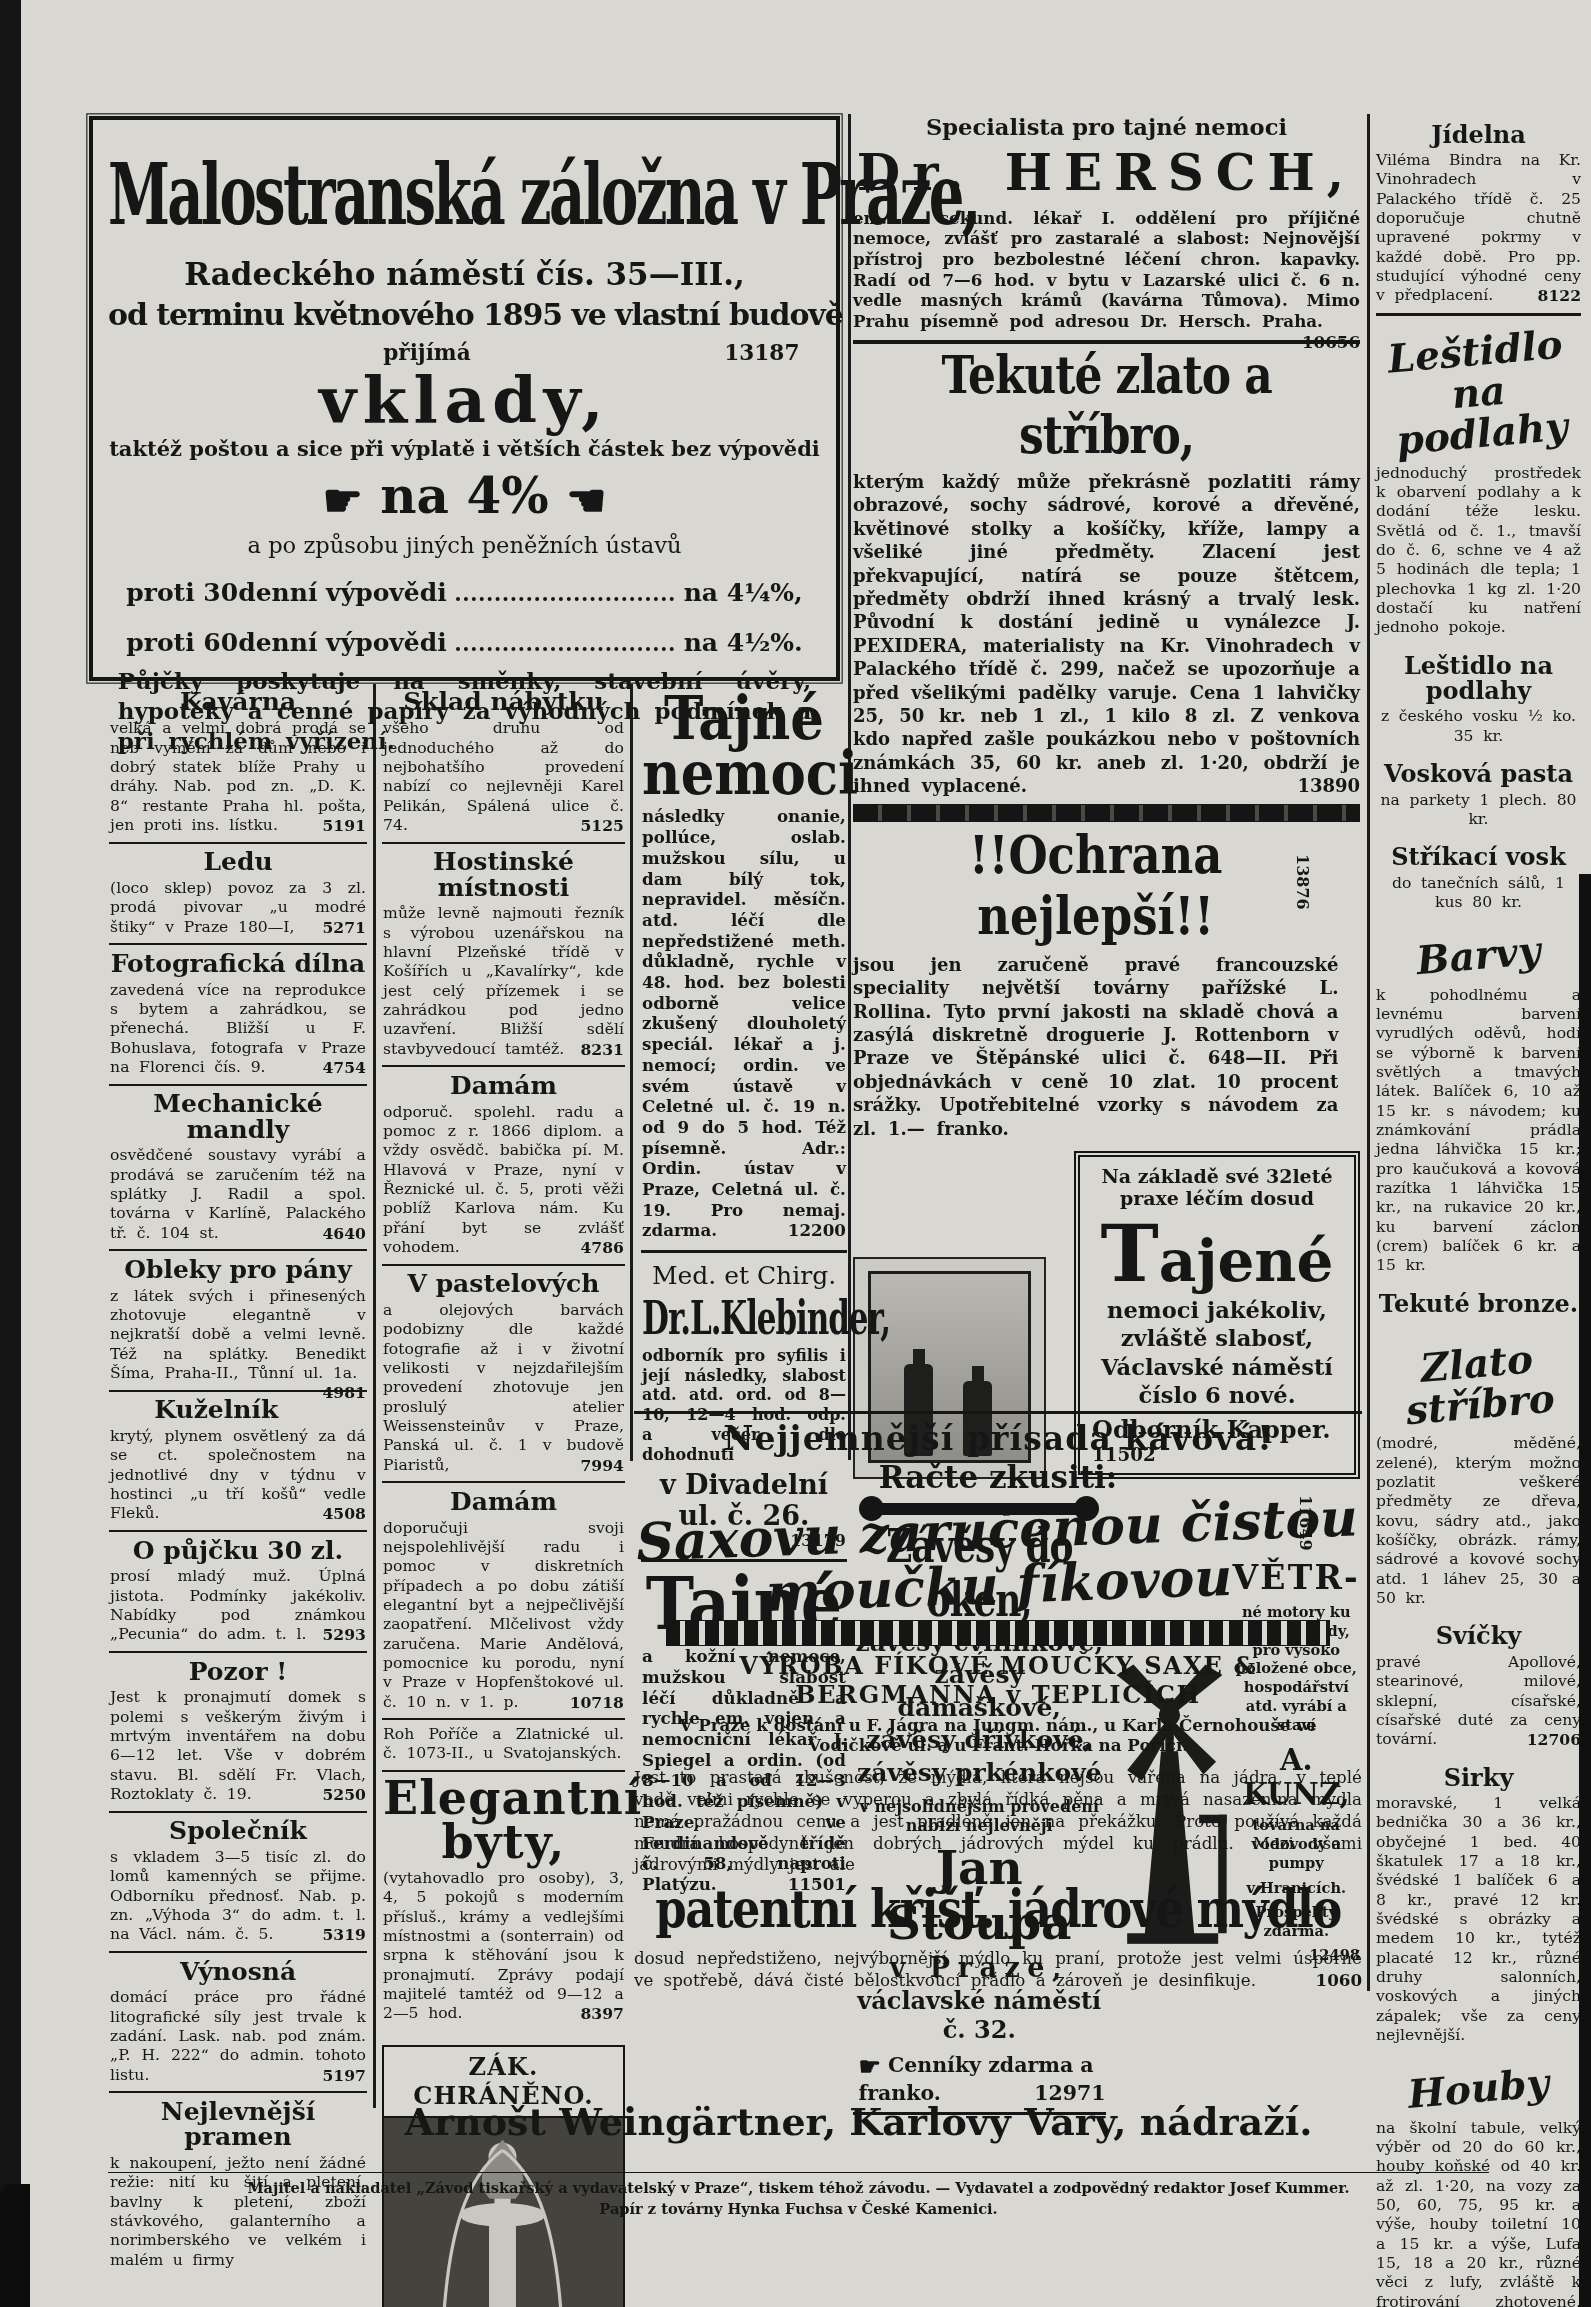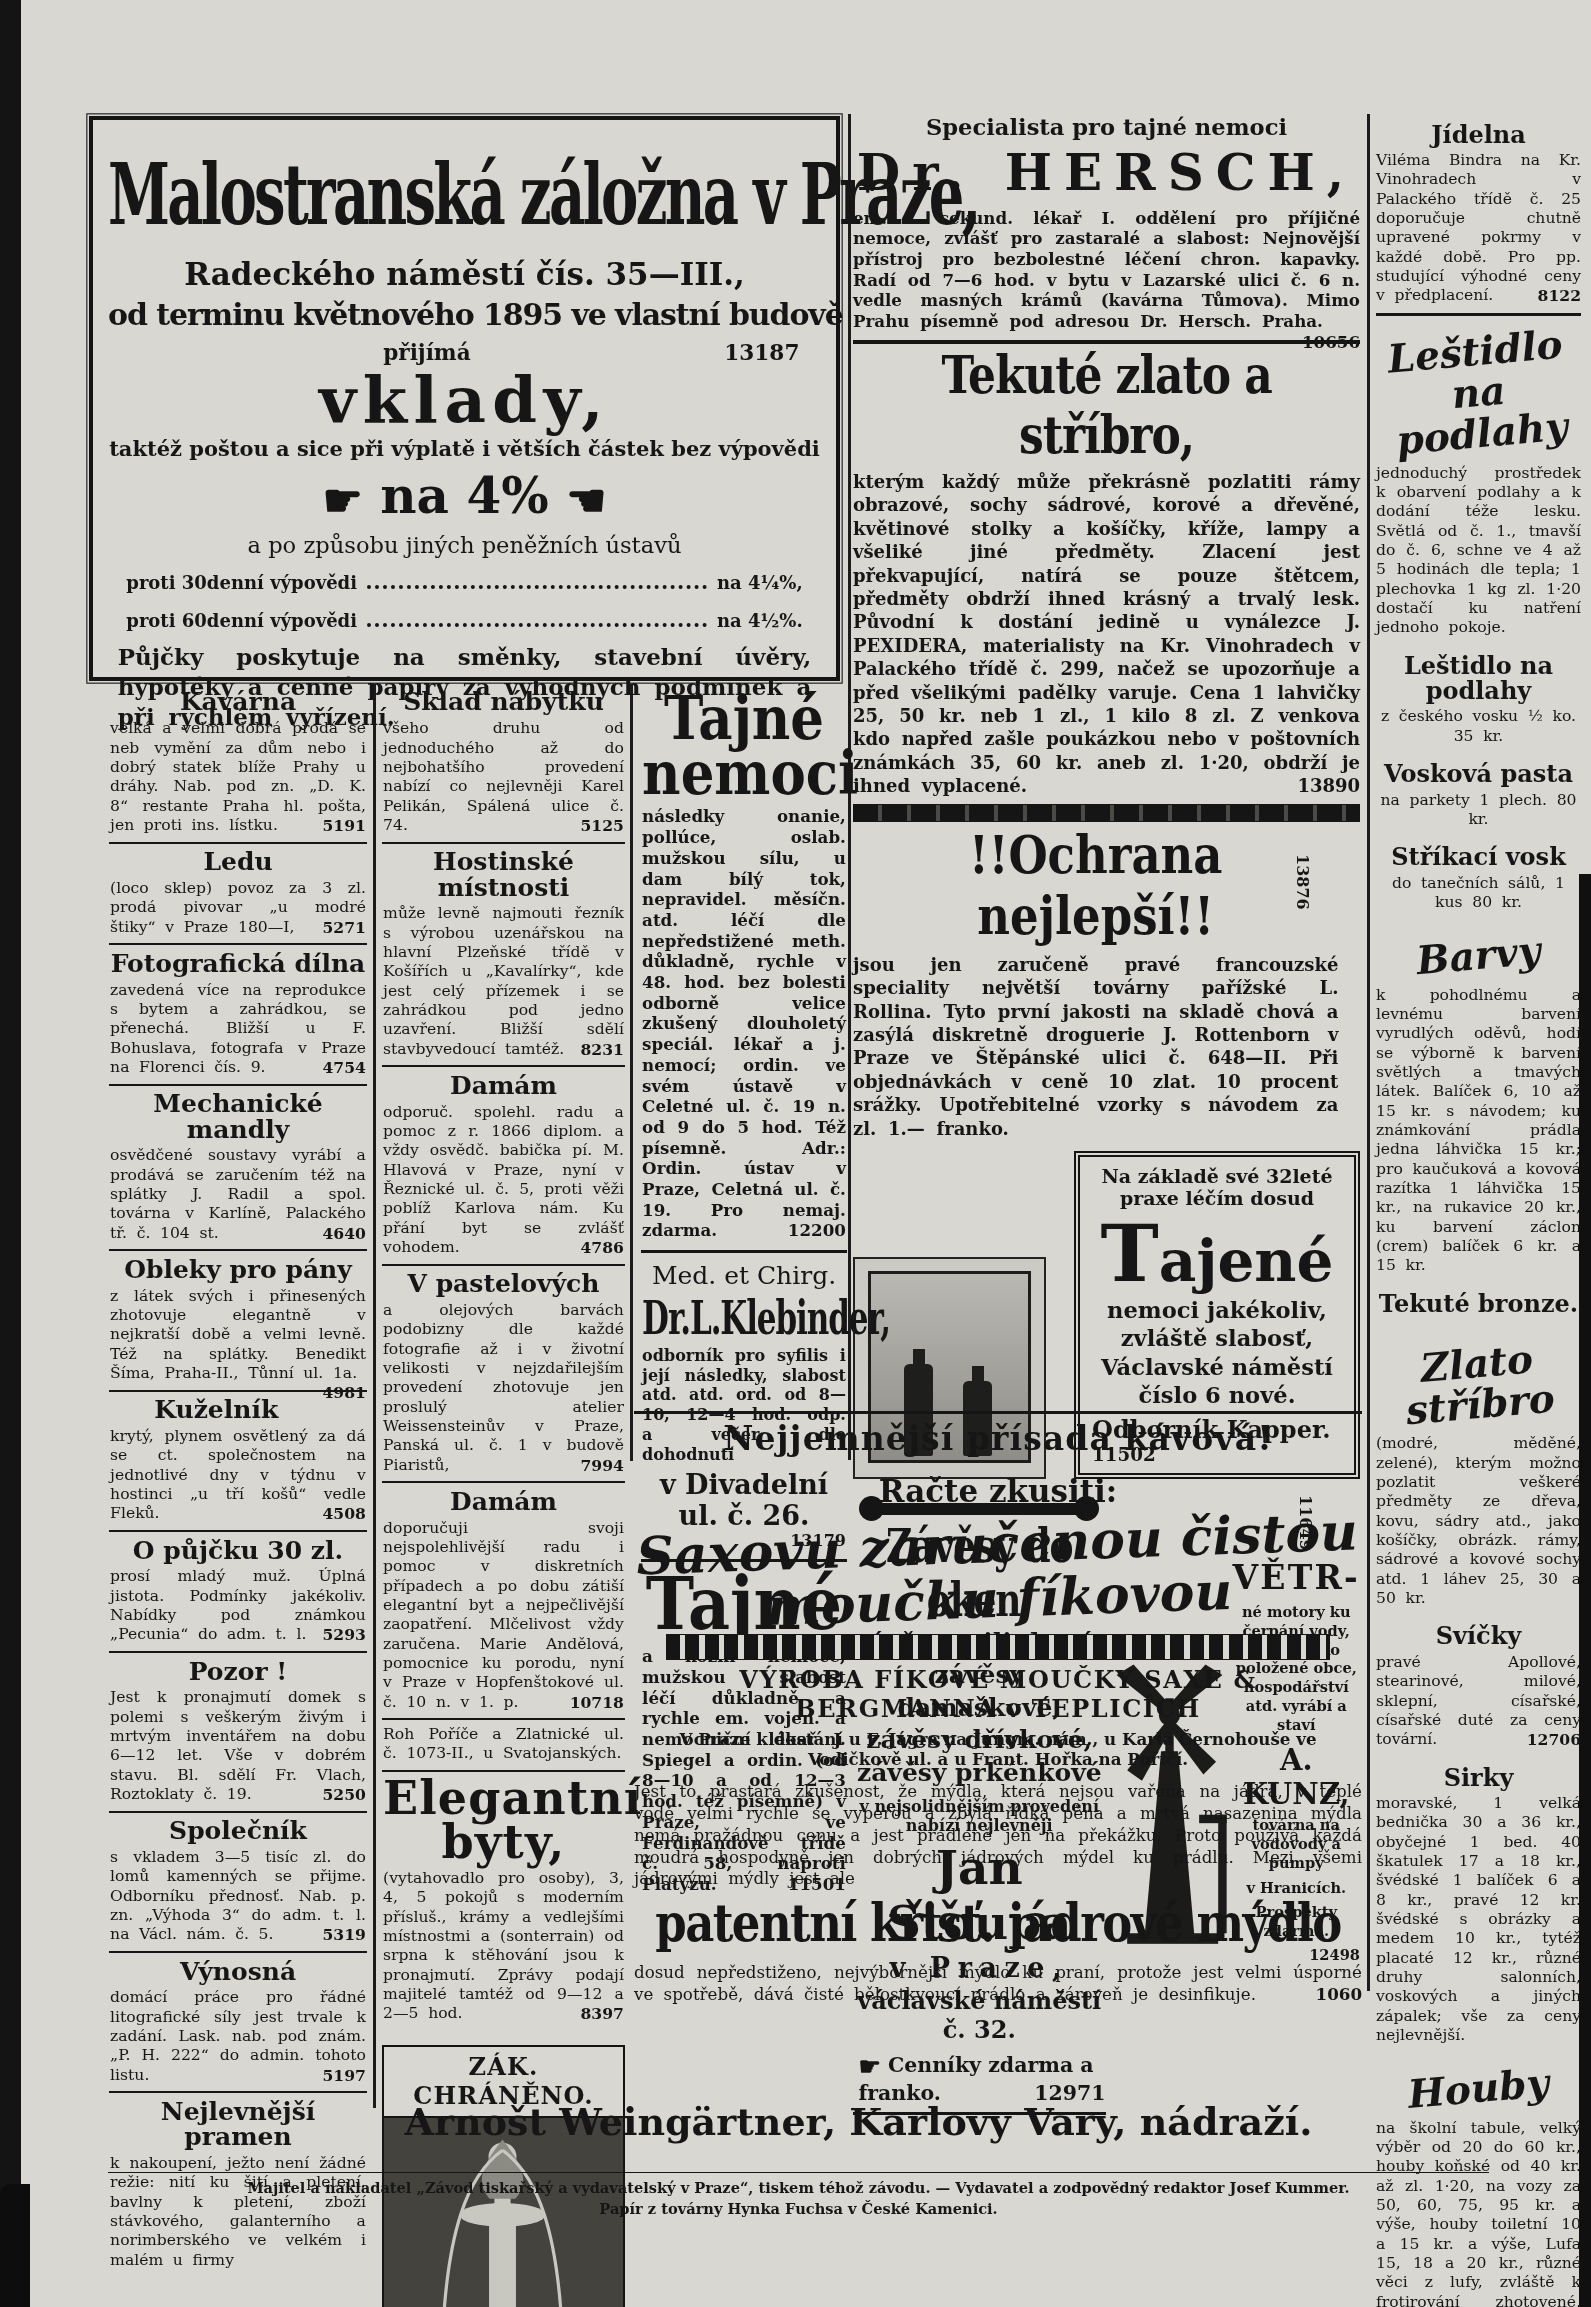--- a/index.html
+++ b/index.html
@@ -78,27 +78,27 @@
   .mal-title{font-size:56px;font-weight:bold;letter-spacing:-2.7px;transform:scaleY(1.5);transform-origin:top;margin-top:18.3px;white-space:nowrap;}
   .mal-addr{font-size:31px;font-weight:bold;margin-top:46px;}
   .mal-since{font-size:30px;font-weight:bold;margin-top:5.4px;letter-spacing:-1.1px;white-space:nowrap;}
   .mal-accept{display:flex;font-size:21.6px;font-weight:bold;margin-top:7.5px;padding:0 21.6px;}
   .mal-accept .sp{flex:1;}
   .mal-vklady{font-size:64px;font-weight:bold;letter-spacing:6.5px;line-height:1;margin:3.2px 0;}
   .mal-post{font-size:21px;font-weight:bold;margin-top:4.3px;white-space:nowrap;}
   .mal-rate{font-size:50px;font-weight:bold;margin:5.4px 0;}
   .hand{font-size:45px;vertical-align:middle;}
   .mal-other{font-size:22.6px;margin:1.1px 0 6.5px;}
-  .rate-row{display:flex;align-items:baseline;font-size:18px;font-weight:bold;padding:0 18.3px;margin-top:14px;}
+  .rate-row{display:flex;align-items:baseline;font-size:25px;font-weight:bold;padding:0 18.3px;margin-top:20px;}
   .leader{flex:1;border-bottom:4.3px dotted #161616;margin:0 9.7px 6.5px;}
   .mal-loans{font-size:23px;font-weight:bold;text-align:justify;word-spacing:.25em;padding:0 9.7px;margin-top:8.6px;line-height:1.3;}
   
   #saxband{position:absolute;left:634px;top:1411px;width:728px;border-top:3.2px solid #151515;padding-top:5.4px;}
   .banner{font-size:33px;font-weight:bold;text-align:center;letter-spacing:1.1px;}
-  .try{font-size:31px;font-weight:bold;text-align:center;margin-top:15px;}
+  .try{font-size:31px;font-weight:bold;text-align:center;margin-top:1px;}
   .script-line{font-style:italic;font-weight:bold;font-size:52px;text-align:center;transform:rotate(-2deg);line-height:1.05;margin:7.5px 0;}
   .ornband{height:24px;margin:5.4px 32px;background:repeating-linear-gradient(90deg,#151515 0 14px,#d8d7d1 14px 19.4px);border-top:1.6px solid #151515;border-bottom:1.6px solid #151515;}
   .maker{font-size:24px;font-weight:bold;letter-spacing:1.6px;text-align:center;}
   .sellers{font-size:16.7px;font-weight:bold;text-align:center;margin-top:6.5px;}
   .kv-para{font-size:16.7px;line-height:1.3;text-align:justify;word-spacing:.3em;margin-top:12px;}
   .kv1{font-size:64px;font-weight:bold;text-align:center;letter-spacing:2.2px;line-height:1;margin-top:9.7px;}
   .kv2{font-size:45px;font-weight:bold;text-align:center;letter-spacing:-1.6px;transform:scaleY(1.15);margin:7.5px 0 10.8px;white-space:nowrap;}
   
   .zakbox{border:2.7px solid #141414;margin-top:15px;}
   .zaklabel{font-size:24px;font-weight:bold;text-align:center;padding:5.4px 0;border-bottom:2.7px solid #141414;letter-spacing:1.1px;}

